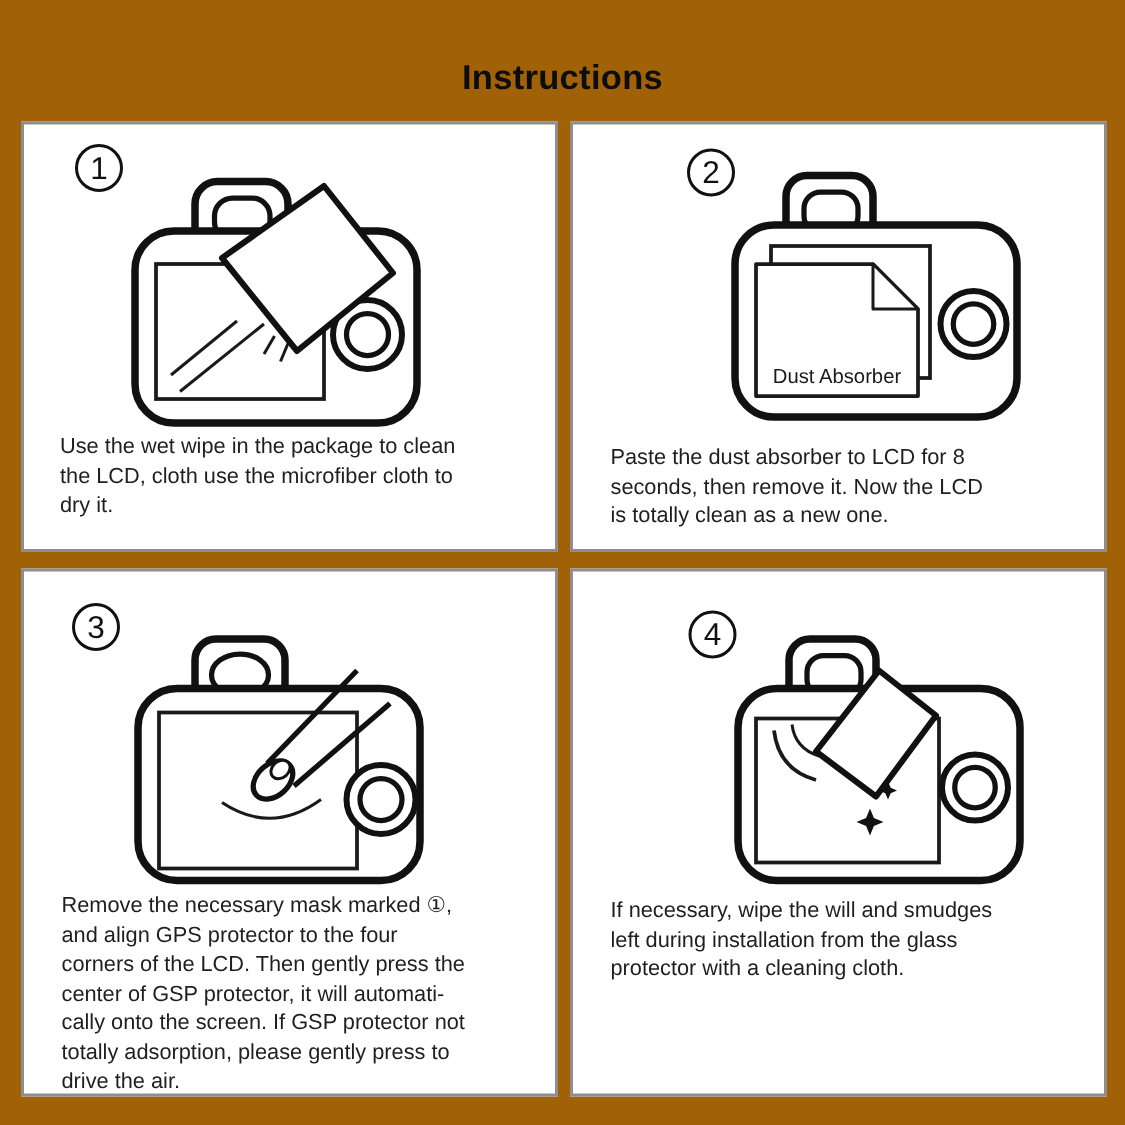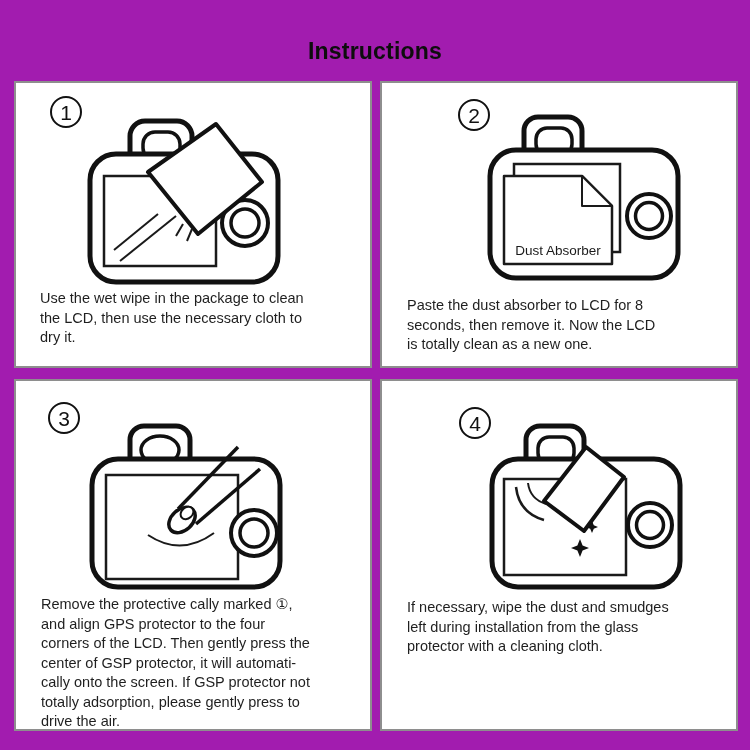--- a/index.html
+++ b/index.html
@@ -4,21 +4,21 @@
 <style>
   * { margin: 0; padding: 0; box-sizing: border-box; }
   html, body { background: #ffffff; }
   body {
     width: 750px; height: 750px;
     font-family: "Liberation Sans", "DejaVu Sans", sans-serif;
     color: #1f1f1f;
     position: relative;
     overflow: hidden;
   }
-  .sheet { position: absolute; inset: 0; background: #a21caf; }
+  .sheet { position: absolute; inset: 0; background: #a16207; }
   .page-title {
     position: absolute; top: 38px; left: 0; width: 750px;
     text-align: center;
     font-size: 23px; font-weight: 700; color: #0d0d0d;
     letter-spacing: 0.2px;
   }
   .panel {
     position: absolute;
     border: 2px solid #8e8e8e;
     background: #fff;
@@ -66,21 +66,21 @@
       <rect x="20" y="58" width="112" height="90" fill="#fff" stroke="#1a1a1a" stroke-width="2.5"></rect>
       <line x1="30" y1="132" x2="74" y2="96" stroke="#1a1a1a" stroke-width="2"></line>
       <line x1="36" y1="143" x2="92" y2="98" stroke="#1a1a1a" stroke-width="2"></line>
       <circle cx="161" cy="105" r="23" fill="#fff" stroke="#111" stroke-width="4"></circle>
       <circle cx="161" cy="105" r="14" fill="#fff" stroke="#111" stroke-width="3.5"></circle>
       <polygon points="132,6 178,64 114,116 64,54" fill="#fff" stroke="#111" stroke-width="4" stroke-linejoin="round"></polygon>
       <line x1="99" y1="106" x2="92" y2="118" stroke="#1a1a1a" stroke-width="2"></line>
       <line x1="108" y1="111" x2="103" y2="123" stroke="#1a1a1a" stroke-width="2"></line>
     </svg>
     <div class="step-text" style="left:24px; top:206px; width:316px;">Use the wet wipe in the package to clean
-the LCD, then use the necessary cloth to
+the LCD, cloth use the microfiber cloth to
 dry it.</div>
   </div>
 
   <div class="panel panel-2">
     <div class="step-badge" style="left:76px; top:16px;">
       <span>2</span>
     </div>
     <svg class="camera" style="left:102px; top:31px;" width="200" height="170" viewBox="0 0 200 170">
       <rect x="40" y="3" width="58" height="50" rx="14" fill="#fff" stroke="#111" stroke-width="5"></rect>
       <rect x="52" y="14" width="36" height="27" rx="11" fill="#fff" stroke="#111" stroke-width="3.5"></rect>
@@ -107,21 +107,21 @@
       <rect x="6" y="36" width="188" height="128" rx="26" fill="#fff" stroke="#111" stroke-width="5"></rect>
       <rect x="20" y="52" width="132" height="104" fill="#fff" stroke="#1a1a1a" stroke-width="2.5"></rect>
       <circle cx="168" cy="110" r="23" fill="#fff" stroke="#111" stroke-width="4"></circle>
       <circle cx="168" cy="110" r="14" fill="#fff" stroke="#111" stroke-width="3.5"></circle>
       <line x1="152" y1="24" x2="92" y2="86" stroke="#111" stroke-width="3.5"></line>
       <line x1="174" y1="46" x2="110" y2="101" stroke="#111" stroke-width="3.5"></line>
       <ellipse cx="96" cy="97" rx="15" ry="10.5" transform="rotate(-42 96 97)" fill="#fff" stroke="#111" stroke-width="3.5"></ellipse>
       <ellipse cx="101" cy="90" rx="7" ry="5.5" transform="rotate(-42 101 90)" fill="#fff" stroke="#111" stroke-width="2"></ellipse>
       <path d="M62,112 Q95,134 128,110" fill="none" stroke="#1a1a1a" stroke-width="2"></path>
     </svg>
-    <div class="step-text" style="left:25px; top:214px; width:320px;">Remove the protective cally marked ①,
+    <div class="step-text" style="left:25px; top:214px; width:320px;">Remove the necessary mask marked ①,
 and align GPS protector to the four
 corners of the LCD. Then gently press the
 center of GSP protector, it will automati-
 cally onto the screen. If GSP protector not
 totally adsorption, please gently press to
 drive the air.</div>
   </div>
 
   <div class="panel panel-4">
     <div class="step-badge" style="left:77px; top:26px;">
@@ -133,18 +133,18 @@
       <rect x="6" y="36" width="188" height="128" rx="26" fill="#fff" stroke="#111" stroke-width="5"></rect>
       <rect x="18" y="56" width="122" height="96" fill="#fff" stroke="#1a1a1a" stroke-width="2.5"></rect>
       <circle cx="164" cy="102" r="22" fill="#fff" stroke="#111" stroke-width="4"></circle>
       <circle cx="164" cy="102" r="13.5" fill="#fff" stroke="#111" stroke-width="3.5"></circle>
       <path d="M30,64 Q33,90 58,97" fill="none" stroke="#1a1a1a" stroke-width="2.5"></path>
       <path d="M42,60 Q44,76 60,81" fill="none" stroke="#1a1a1a" stroke-width="2"></path>
       <polygon points="100,24 138,54 98,108 58,78" fill="#fff" stroke="#111" stroke-width="4" stroke-linejoin="round"></polygon>
       <path d="M106,98 L107.8,102.2 L112,104 L107.8,105.8 L106,110 L104.2,105.8 L100,104 L104.2,102.2 Z" fill="#111"></path>
       <path d="M94,116 L96.6,122.4 L103,125 L96.6,127.6 L94,134 L91.4,127.6 L85,125 L91.4,122.4 Z" fill="#111"></path>
     </svg>
-    <div class="step-text" style="left:25px; top:217px; width:320px;">If necessary, wipe the dust and smudges
+    <div class="step-text" style="left:25px; top:217px; width:320px;">If necessary, wipe the will and smudges
 left during installation from the glass
 protector with a cleaning cloth.</div>
   </div>
 
 </div>
 
 </body></html>

